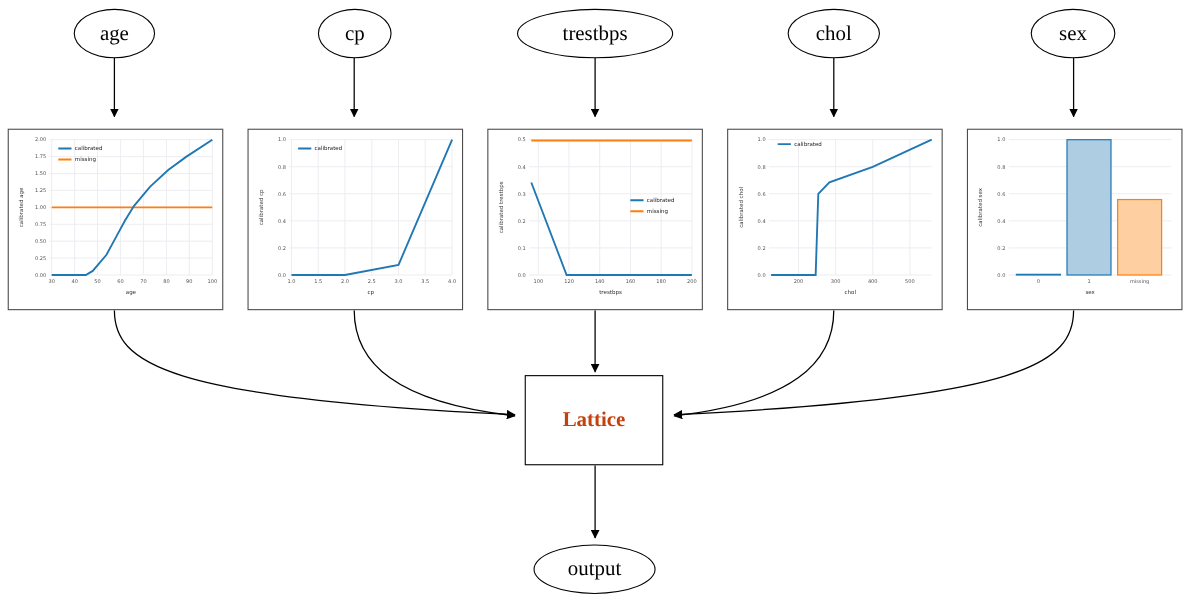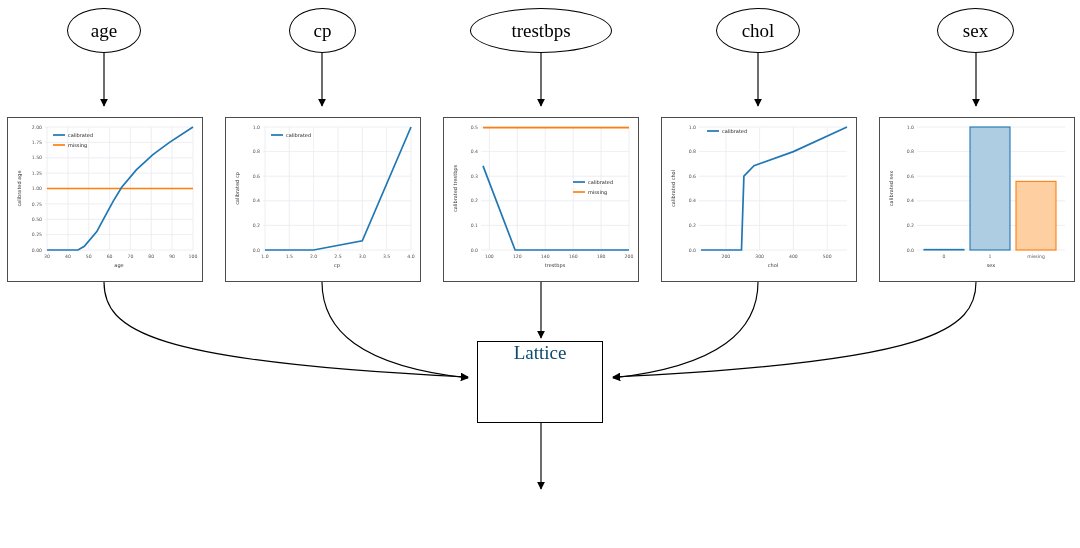--- a/index.html
+++ b/index.html
@@ -16,24 +16,25 @@
     background:#fff;
     display:flex;align-items:center;justify-content:center;
     font-family:"Liberation Serif", serif;
     font-size:19px;color:#000;line-height:1;
     box-sizing:border-box;
   }
   .box-node{
     position:absolute;
     border:1.2px solid #000;
     background:#fff;
-    display:flex;align-items:flex-start;justify-content:center;
+    display:flex;align-items:center;justify-content:center;
     font-family:"Liberation Serif", serif;
-    font-size:19px;color:#0c4a6e;
+    font-size:19px;color:#c2410c;
     box-sizing:border-box;
+    font-weight:bold;
   }
 
   
   .plot-frame{
     position:absolute;
     border:1.4px solid #4d4d4d;
     background:#ffffff;
     box-sizing:border-box;
     padding:0;
   }
@@ -86,20 +87,23 @@
     <span>chol</span>
   </div>
   <div class="ellipse-node" style="left:937px;top:8px;width:77px;height:45px;">
     <span>sex</span>
   </div>
 
   <div class="box-node" style="left:477px;top:341px;width:126px;height:82px;">
     <span>Lattice</span>
   </div>
 
+  <div class="ellipse-node" style="left:485px;top:495px;width:111px;height:45px;">
+    <span>output</span>
+  </div>
 
   <div class="plot-frame" style="left:7px;top:117px;width:196px;height:165px;">
     <svg class="plot-svg" width="194" height="163" viewBox="0 0 194 163">
       <rect x="37" y="9" width="148" height="123" fill="#ffffff"></rect>
 
       <g stroke="#eaeaf0" stroke-width="0.8">
         <line x1="37" y1="132" x2="185" y2="132"></line>
         <line x1="37" y1="116.6" x2="185" y2="116.6"></line>
         <line x1="37" y1="101.3" x2="185" y2="101.3"></line>
         <line x1="37" y1="85.9" x2="185" y2="85.9"></line>

